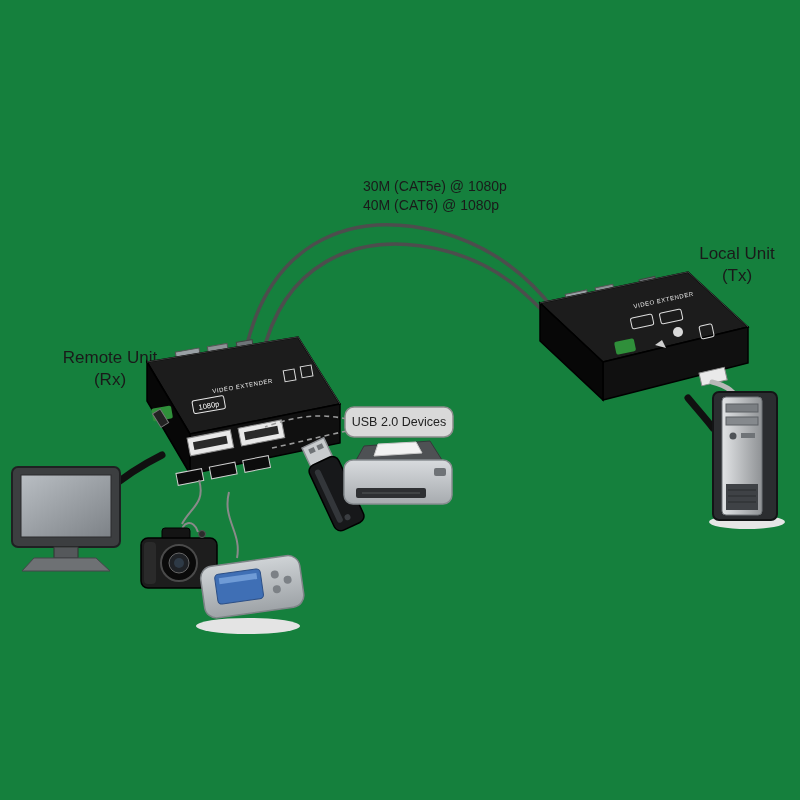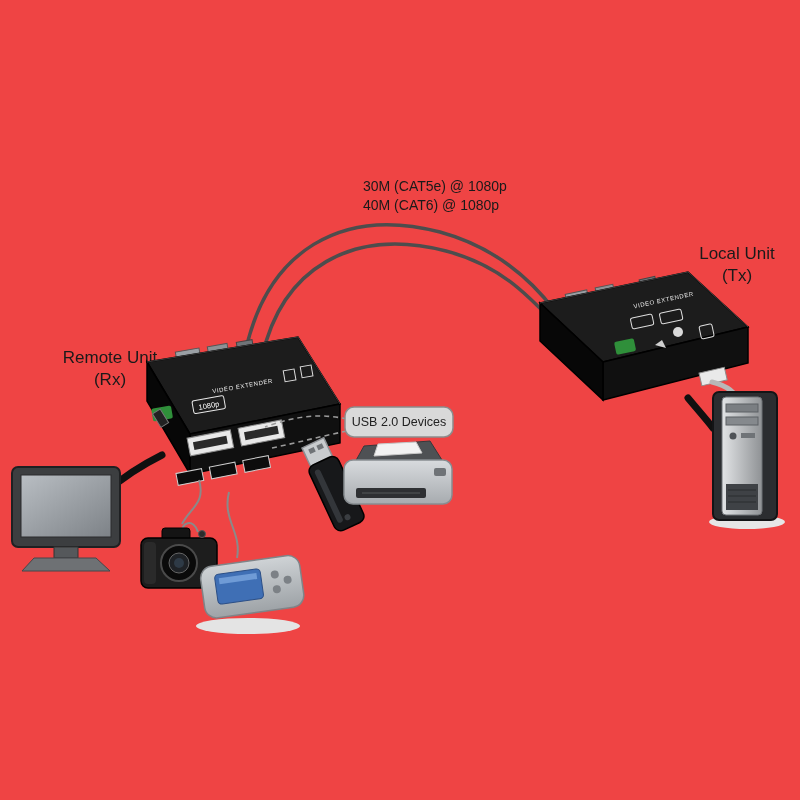--- a/index.html
+++ b/index.html
@@ -1,17 +1,17 @@
 <!DOCTYPE html>
 <html><head>
 <meta charset="utf-8">
 <style>
   html,body{margin:0;padding:0;background:#ffffff;}
   .canvas{
-    position:relative;width:800px;height:800px;background:#ef4444;overflow:hidden;
+    position:relative;width:800px;height:800px;background:#15803d;overflow:hidden;
     font-family:"Liberation Sans", sans-serif;
   }
   svg{display:block;}
   text{font-family:"Liberation Sans", sans-serif;fill:#1a1a1a;}
   .big-label{font-size:17px;}
   .cable-label{font-size:14px;}
   .callout-label{font-size:12.5px;fill:#222;}
   .panel-text{font-size:6px;fill:#e9e9e9;letter-spacing:.6px;}
   .badge-text{font-size:7.5px;fill:#ffffff;}
 </style>

